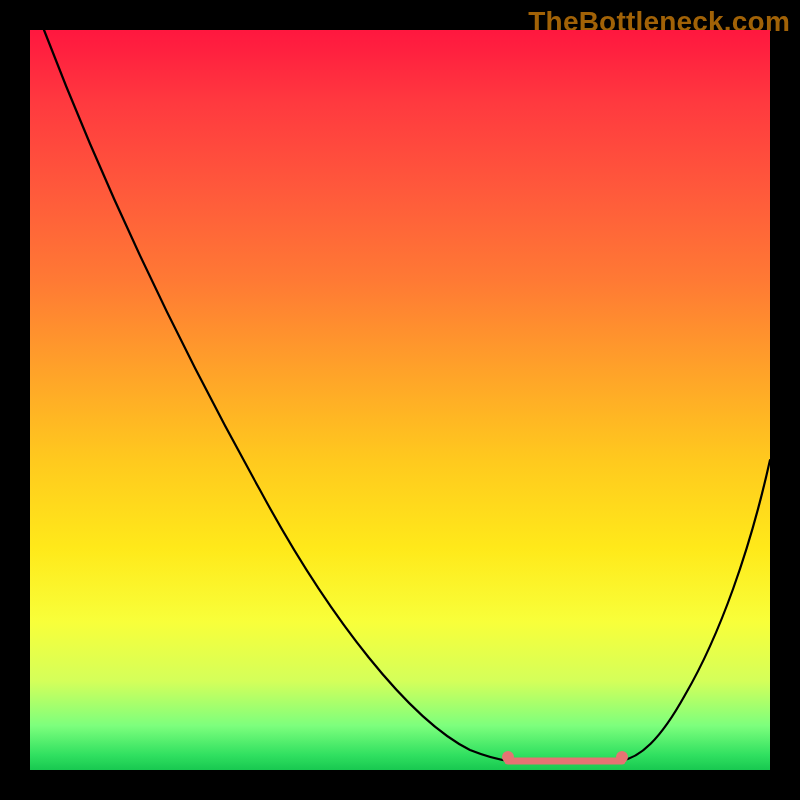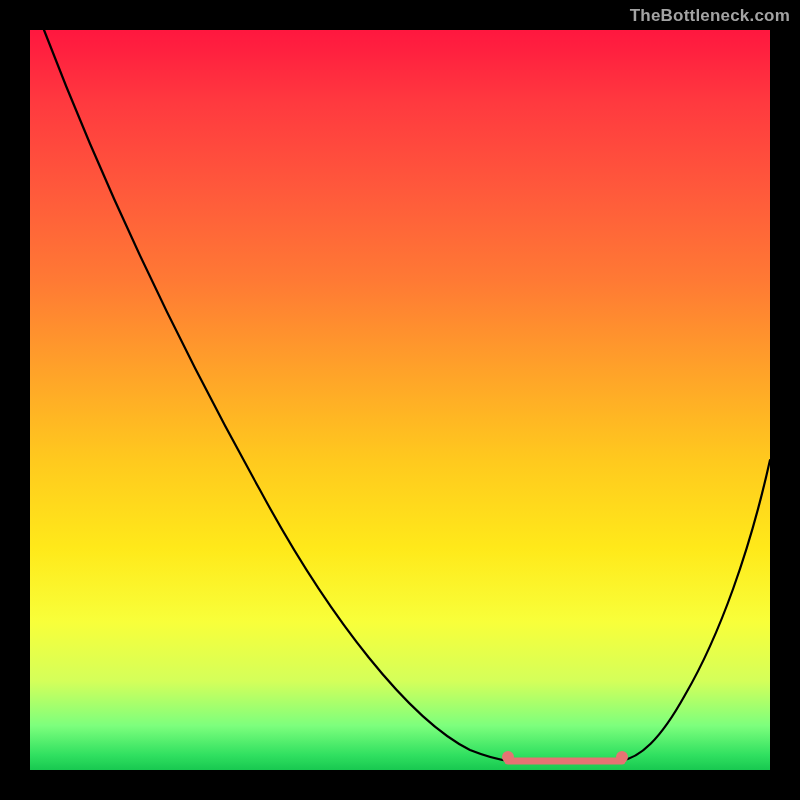--- a/index.html
+++ b/index.html
@@ -53,23 +53,23 @@
     stroke-linecap: round;
   }
   .endcap {
     fill: #e57373;
   }
   .watermark {
     position: absolute;
     top: 6px;
     right: 10px;
     font-family: Arial, Helvetica, sans-serif;
-    font-size: 17px;
+    font-size: 28px;
     font-weight: 600;
-    color: #a3a3a3;
+    color: #a16207;
     letter-spacing: 0.2px;
     user-select: none;
   }
 </style>
 </head>
 <body>
 
 <div class="stage">
 
   <div class="watermark">TheBottleneck.com</div>

